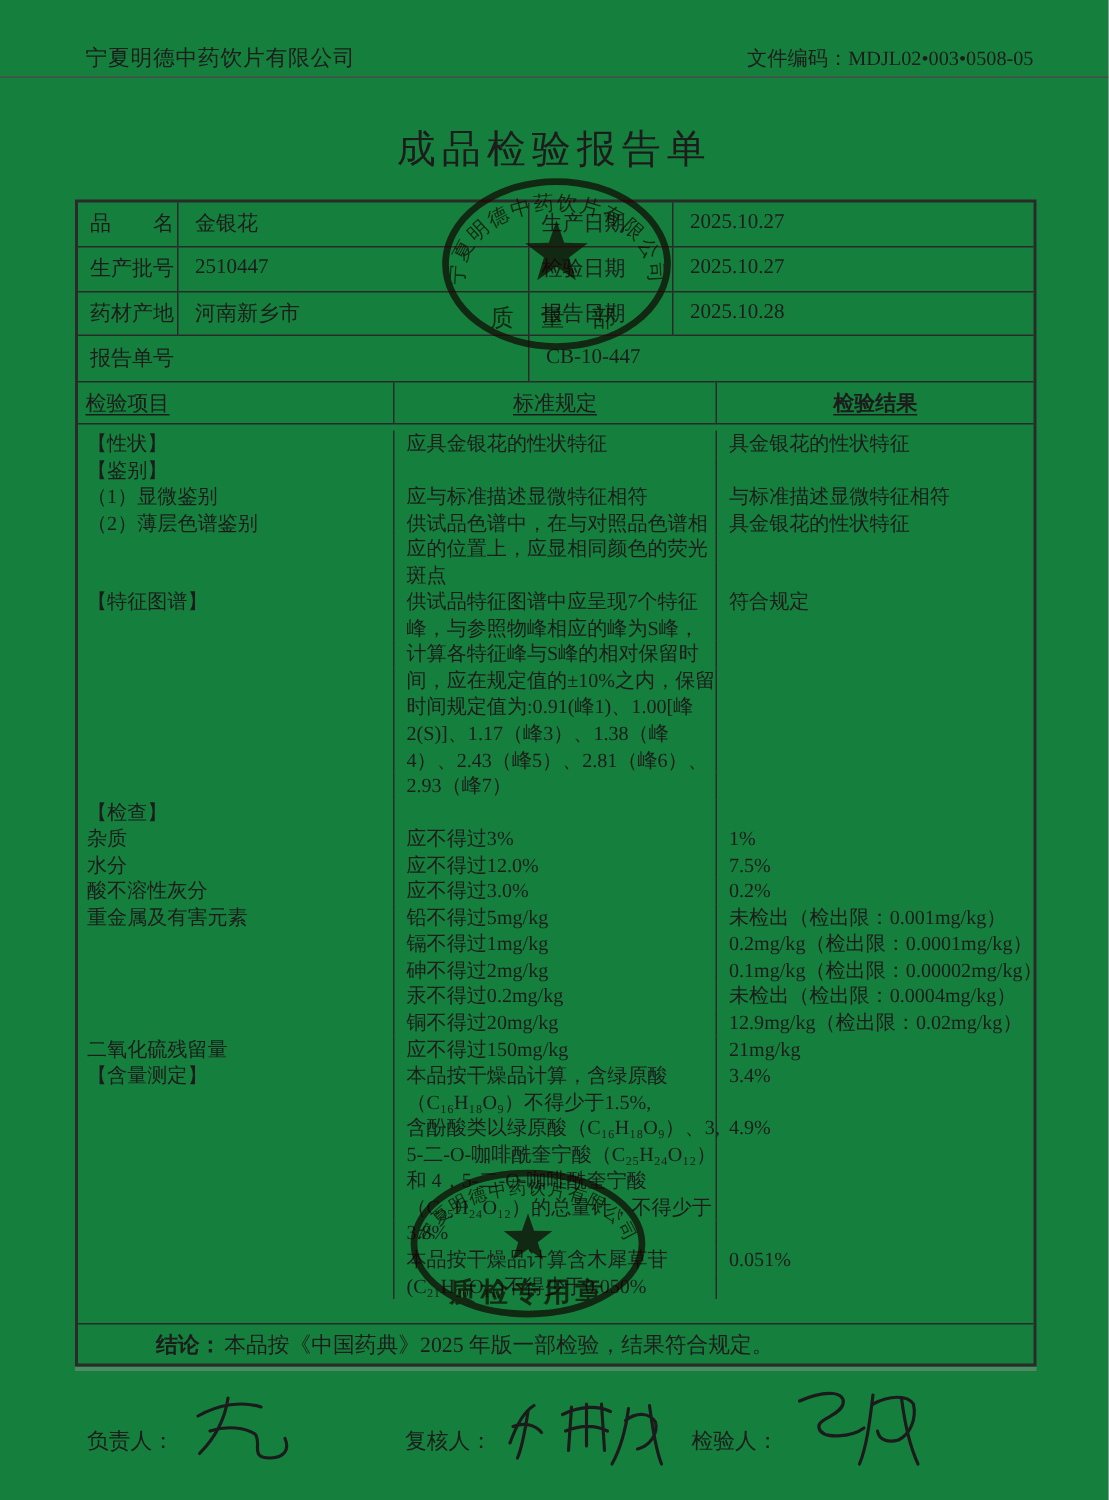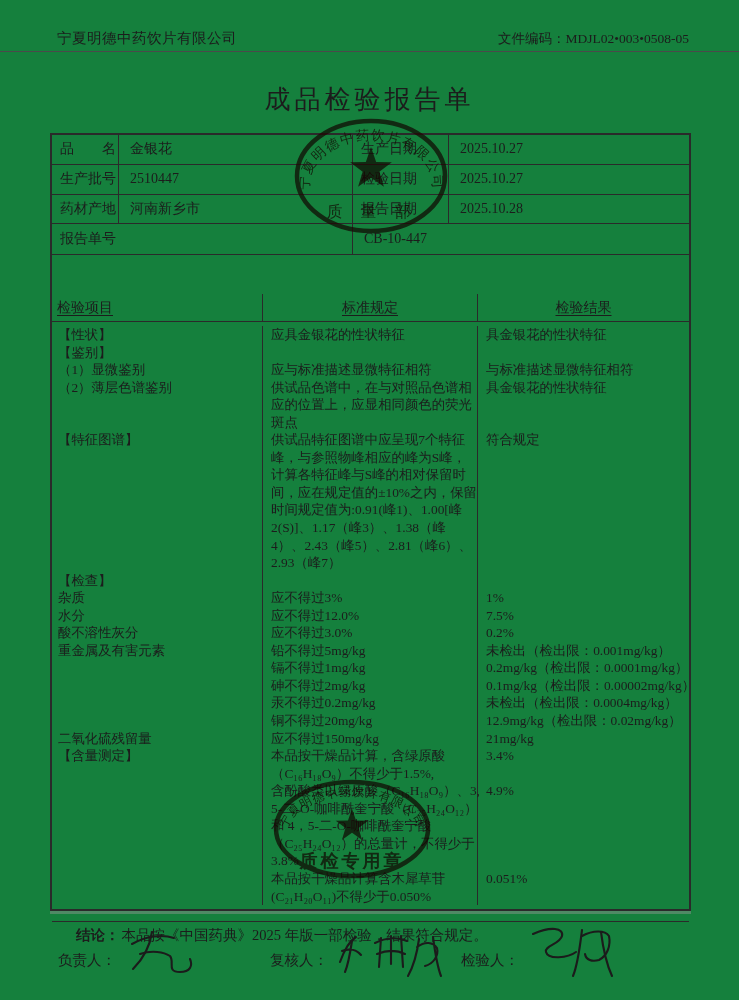--- a/index.html
+++ b/index.html
@@ -26,35 +26,35 @@
           display:grid; grid-template-columns:67px 234px 96px 240px; grid-template-rows:repeat(4,29.75px); }
   .cell { display:flex; align-items:center; font-size:14px; padding-left:8px;
           border-right:1px solid #2a2a2a; border-bottom:1px solid #2a2a2a; white-space:nowrap; }
   .cell.noR { border-right:none; }
   .cell.noB { border-bottom:none; }
   .cell.val { padding-left:11px; }
   .span2a { grid-column:1 / span 2; }
   .span2b { grid-column:3 / span 2; }
   
   .insp-head { width:100%; height:28px; border-bottom:1px solid #2a2a2a;
-               display:grid; grid-template-columns:211px 215px 211px;margin-top:39px; }
+               display:grid; grid-template-columns:211px 215px 211px; }
   .hcell { display:flex; align-items:center; justify-content:center; font-size:14px;
            text-decoration:underline; text-underline-offset:3px; border-right:1px solid #2a2a2a; }
   .hcell.first { justify-content:flex-start; padding-left:5px; }
-  .hcell.last  { border-right:none; }
+  .hcell.last  { border-right:none;font-weight:bold; }
   
   .insp-body { width:100%; height:600px; border-bottom:1px solid #2a2a2a; overflow:hidden; padding-top:4px; }
   .bline { display:grid; grid-template-columns:211px 215px 211px; height:17.55px; }
   .bline > span { display:block; white-space:nowrap; overflow:visible; font-size:13.4px; line-height:17.55px; }
   .bline .c1 { padding-left:6px;  border-right:1px solid #2a2a2a; }
   .bline .c2 { padding-left:8px;  border-right:1px solid #2a2a2a; }
   .bline .c3 { padding-left:8px; }
   
   .conclusion { width:100%; height:26px; display:flex; align-items:center; padding-left:24px;
-                font-size:14.5px; white-space:nowrap; }
+                font-size:14.5px; white-space:nowrap;margin-left:28px; }
   .conclusion .lbl { font-weight:bold; margin-right:2px; }
   
   .sig-label { position:absolute; font-size:14.5px; }
   .sig-svg   { position:absolute; }
   .sig-svg path { fill:none; stroke:#1b1b1b; stroke-width:2.1; stroke-linecap:round; stroke-linejoin:round; }
   
   .stamp { position:absolute; mix-blend-mode:multiply; opacity:.88; pointer-events:none; }
   .stamp text { font-family:"Liberation Serif","DejaVu Serif",serif; }
 </style>
 </head>

